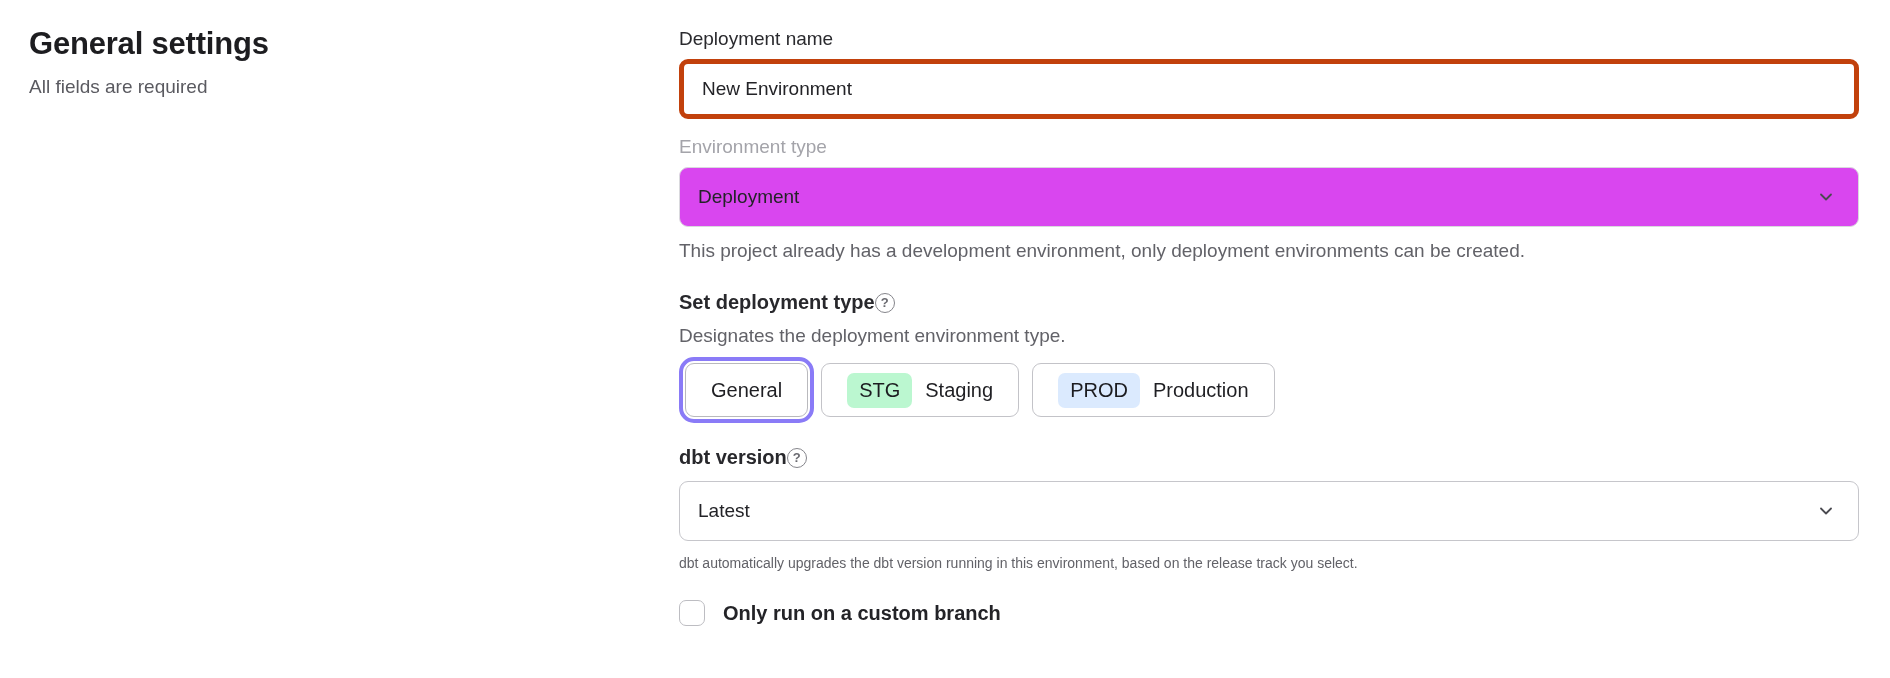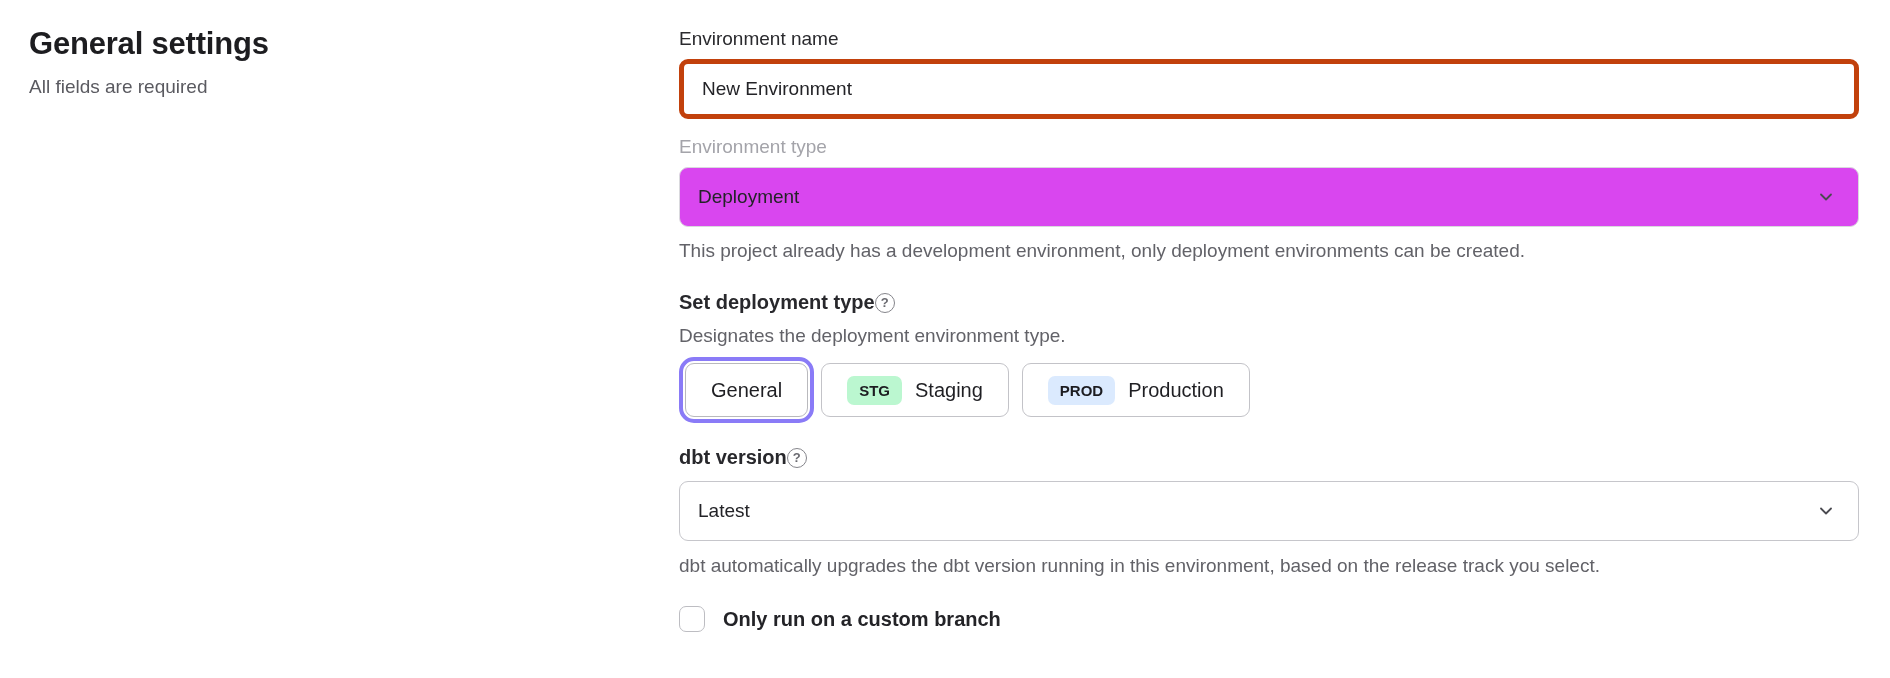--- a/index.html
+++ b/index.html
@@ -129,29 +129,29 @@
   .deploy-btn.selected {
     outline: 4px solid #8a7bf7;
     outline-offset: 2px;
     border-color: #b9b9bd;
     margin-left: 6px; 
   }
   .type-badge {
     display: inline-block;
     padding: 6px 12px;
     border-radius: 7px;
-    font-size: 15px;
-    font-weight: 700;
+    font-size: 20px;
+    font-weight: 400;
     color: #1c1c20;
   }
   .type-badge.green { background: #bbf7d0; }
   .type-badge.blue  { background: #dbeafe; }
 
   .select-gap { margin-top: 12px; }
-  .version-helper { margin-top: 14px; font-size: 19px; color: #626268; }
+  .version-helper { margin-top: 14px; font-size: 14px; color: #626268; }
 
   .checkbox-row {
     display: flex;
     align-items: center;
     gap: 18px;
     margin-top: 29px;
   }
   .checkbox {
     width: 26px;
     height: 26px;
@@ -173,21 +173,21 @@
 <div class="page">
 
   <div class="left-col">
     <h1 class="page-title">General settings</h1>
     <p class="page-subtitle">All fields are required</p>
   </div>
 
   <div class="form-col">
 
     
-    <label class="field-label">Environment name</label>
+    <label class="field-label">Deployment name</label>
     <input class="text-input" type="text" value="New Environment" style="">
 
     
     <label class="field-label disabled" style="margin-top:17px;">Environment type</label>
     <div class="select-box disabled">
       <span>Deployment</span>
       <svg class="chevron" viewBox="0 0 20 20" fill="none" stroke="currentColor" stroke-width="1.8" stroke-linecap="round" stroke-linejoin="round">
           <polyline points="5,7.5 10,12.5 15,7.5"></polyline>
         </svg>
     </div>

